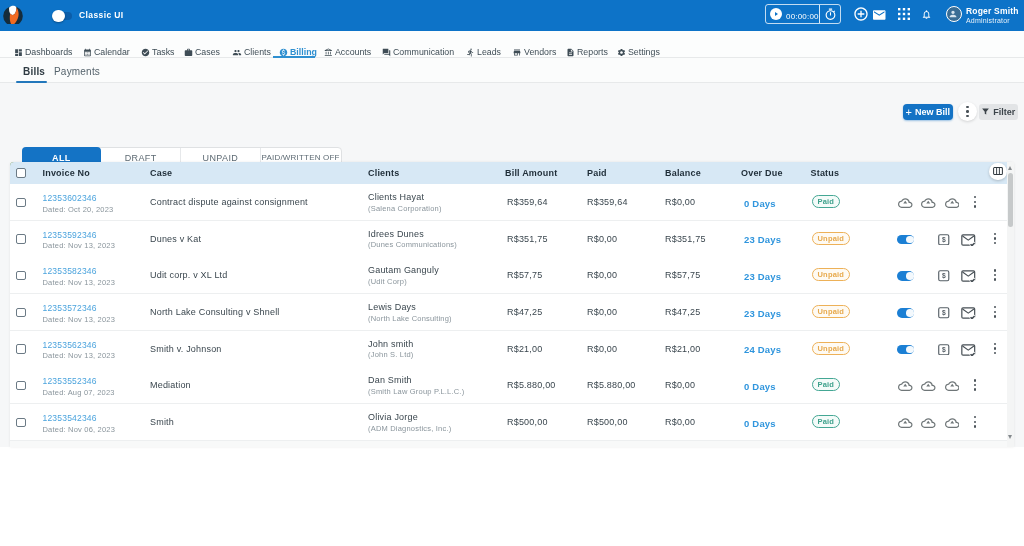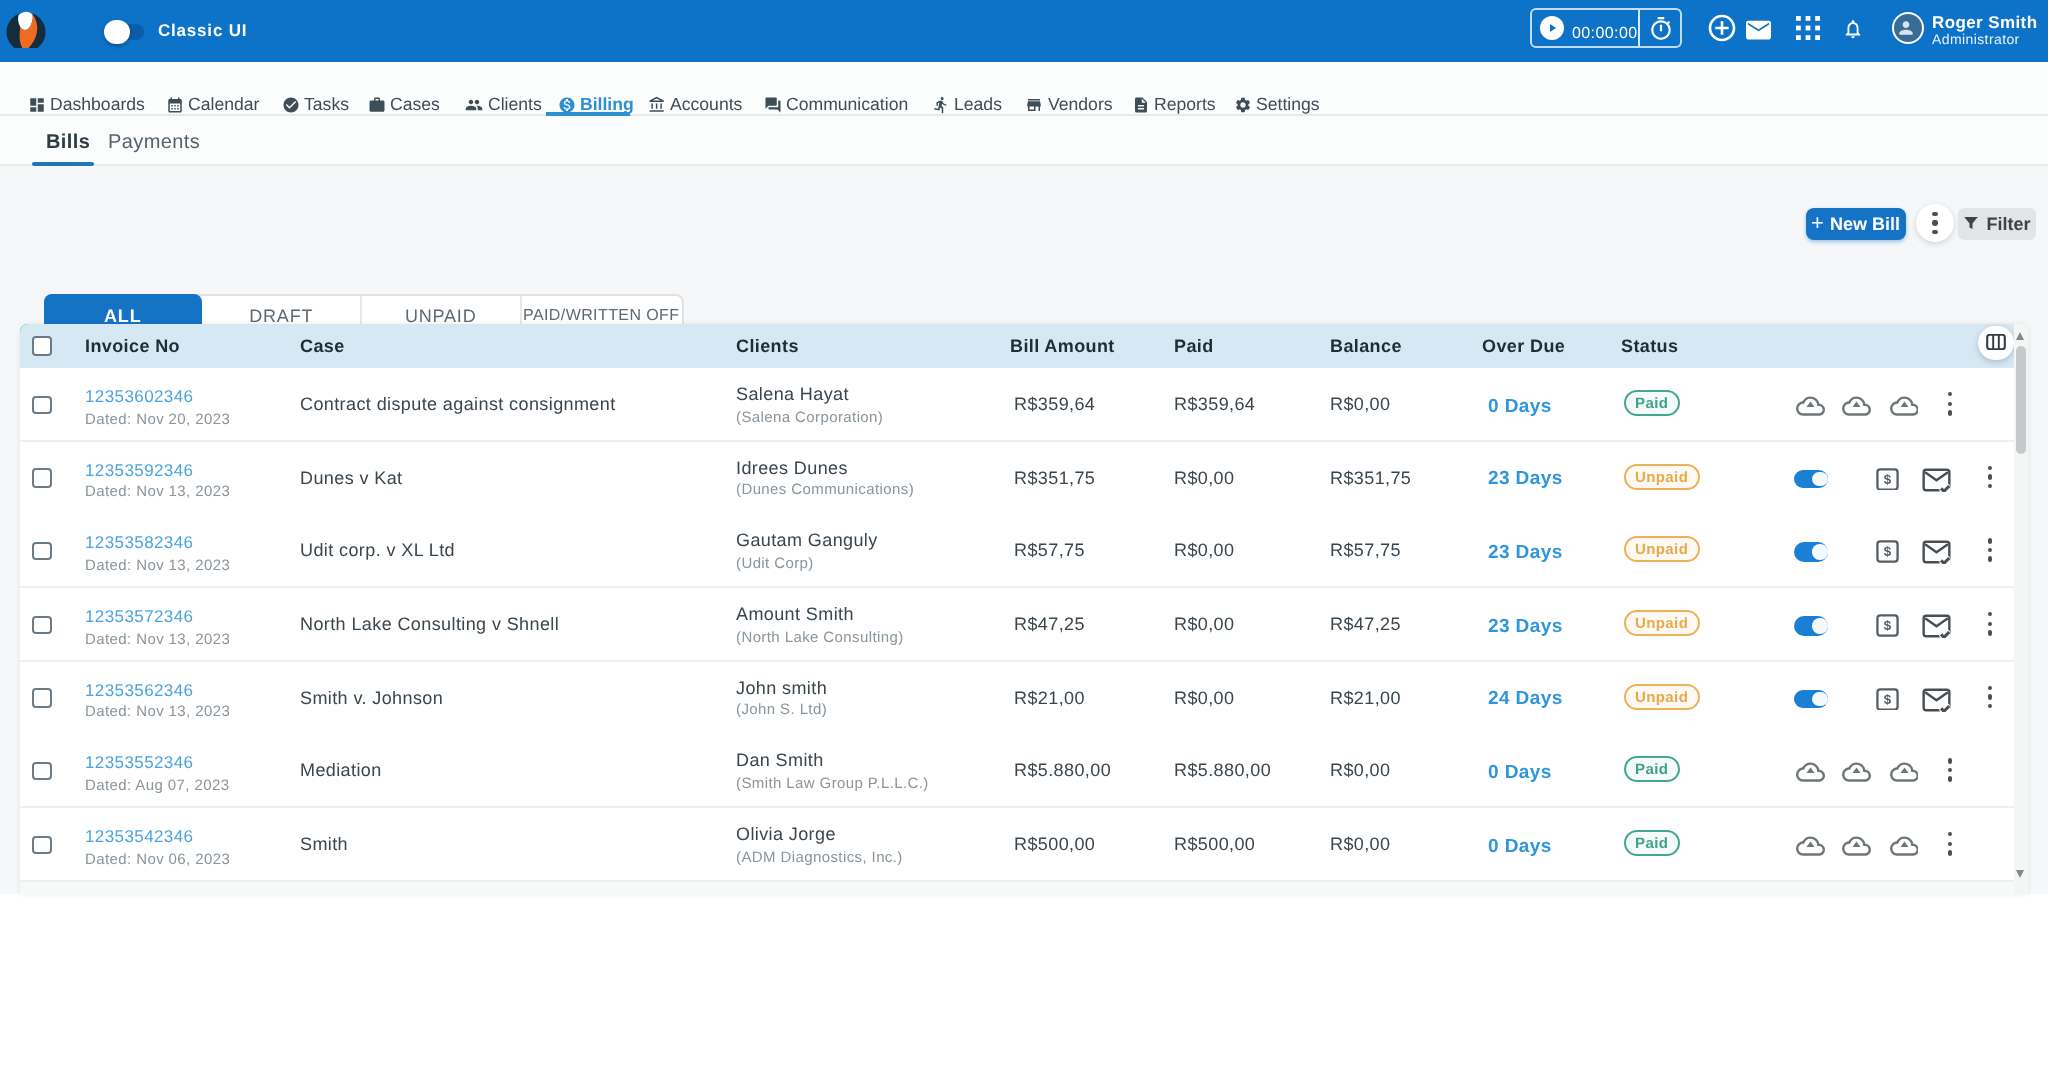--- a/index.html
+++ b/index.html
@@ -147,23 +147,23 @@
     <div class="hl" style="left:358px">Clients</div>
     <div class="hl" style="left:495px">Bill Amount</div>
     <div class="hl" style="left:577px">Paid</div>
     <div class="hl" style="left:655px">Balance</div>
     <div class="hl" style="left:731px">Over Due</div>
     <div class="hl" style="left:800.5px">Status</div>
   </div>
   <div class="row" style="top:22px">
 <div class="cb" style="top:13.5px"></div>
 <div class="inv">12353602346</div>
-        <div class="dat">Dated: Nov 20, 2023</div>
+        <div class="dat">Dated: Oct 20, 2023</div>
 <div class="case">Contract dispute against consignment</div>
-<div class="cl1">Salena Hayat</div>
+<div class="cl1">Clients Hayat</div>
         <div class="cl2">(Salena Corporation)</div>
 <div class="amt" style="left:497px">R$359,64</div>
         <div class="amt" style="left:577px">R$359,64</div>
         <div class="amt" style="left:655px">R$0,00</div>
 <div class="days">0 Days</div>
 <div class="pill paid">Paid</div>
 <svg style="position:absolute;left:888px;top:12.5px" width="14.5" height="11.5" viewBox="0 0 24 19">
           <path d="M19.35 8.04A7.49 7.49 0 0 0 12 2C9.11 2 6.6 3.64 5.35 6.04A5.994 5.994 0 0 0 0 12c0 3.31 2.69 6 6 6h13c2.76 0 5-2.24 5-5 0-2.64-2.05-4.78-4.65-4.96zM19 16H6c-2.21 0-4-1.79-4-4s1.79-4 4-4h.71C7.37 5.69 9.48 4 12 4c3.04 0 5.5 2.46 5.5 5.5v.5H19c1.66 0 3 1.34 3 3s-1.34 3-3 3z" fill="#6f7678"></path>
           <path d="M12 6.2l3.3 4.6H8.7z" fill="#6f7678"></path>
         </svg>
@@ -239,21 +239,21 @@
           <i></i>
           <i></i>
           <i></i>
         </span>
 </div>
 <div class="row" style="top:132px">
 <div class="cb" style="top:13.5px"></div>
 <div class="inv">12353572346</div>
         <div class="dat">Dated: Nov 13, 2023</div>
 <div class="case">North Lake Consulting v Shnell</div>
-<div class="cl1">Amount Smith</div>
+<div class="cl1">Lewis Days</div>
         <div class="cl2">(North Lake Consulting)</div>
 <div class="amt" style="left:497px">R$47,25</div>
         <div class="amt" style="left:577px">R$0,00</div>
         <div class="amt" style="left:655px">R$47,25</div>
 <div class="days">23 Days</div>
 <div class="pill unpaid">Unpaid</div>
 <div style="position:absolute;left:887px;top:14px;width:17px;height:9.5px;border-radius:5px;background:#1b7fd4"></div>
         <div style="position:absolute;left:896px;top:15px;width:7.6px;height:7.6px;border-radius:50%;background:#f4f9fd"></div>
         <svg style="position:absolute;left:928px;top:13px" width="11.5" height="11.5" viewBox="0 0 24 24">
           <rect x="1.5" y="1.5" width="21" height="21" rx="3" fill="none" stroke="#565f66" stroke-width="2.4"></rect>

